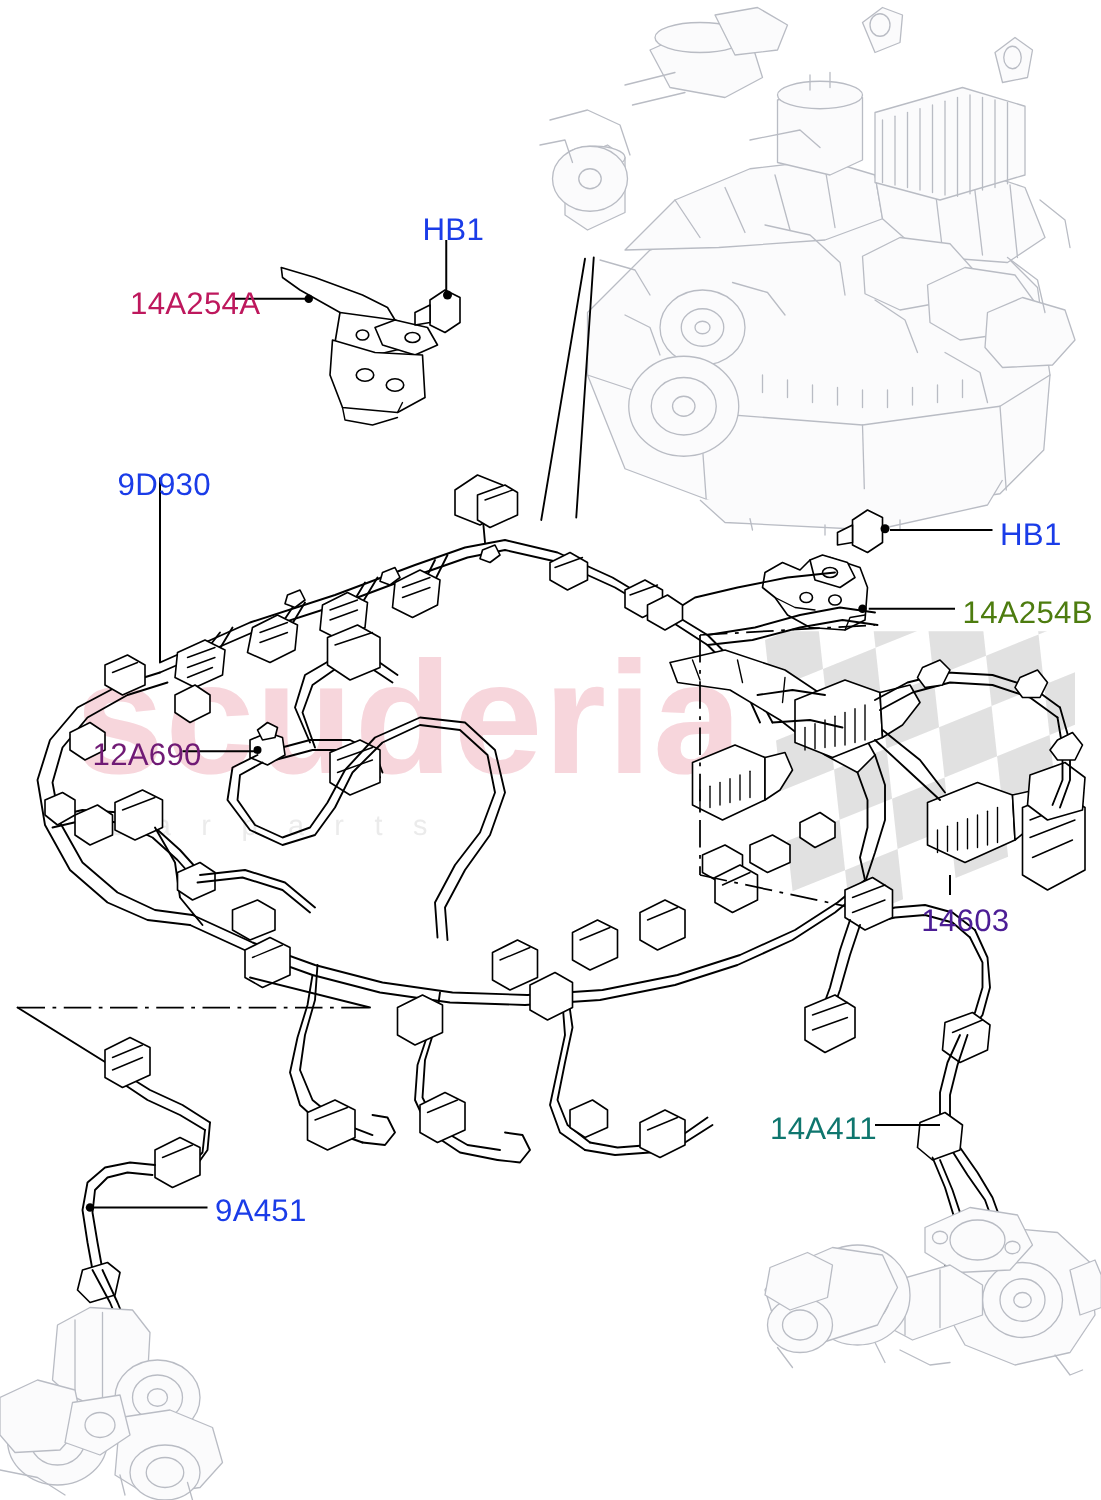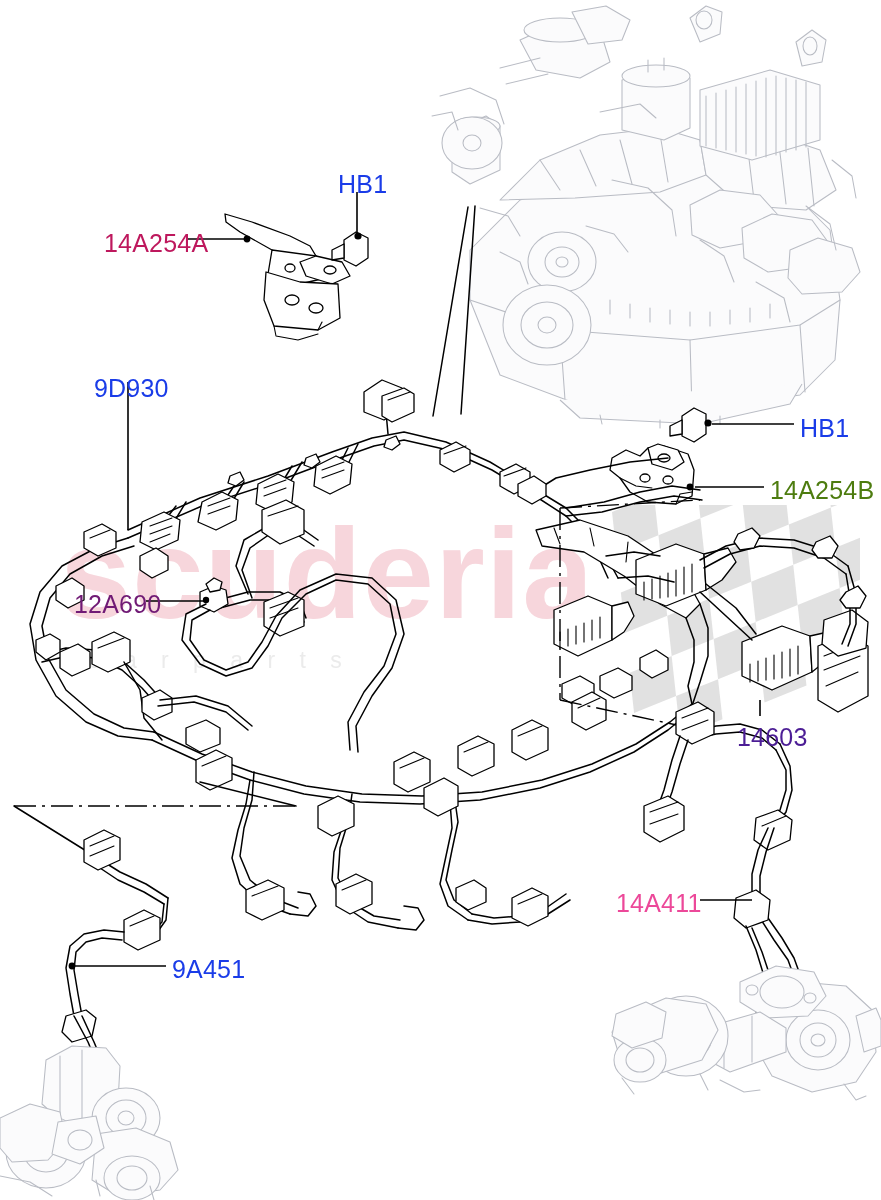--- a/index.html
+++ b/index.html
@@ -543,17 +543,17 @@
   </svg>
 
   <div id="label-layer">
       <div class="label" style="left: 104px; top: 229px; color: #be185d;">14A254A</div>
       <div class="label" style="left: 338px; top: 170px; color: rgb(26, 60, 232);">HB1</div>
       <div class="label" style="left: 94px; top: 374px; color: rgb(26, 60, 232);">9D930</div>
       <div class="label" style="left: 800px; top: 414px; color: rgb(26, 60, 232);">HB1</div>
       <div class="label" style="left: 770px; top: 476px; color: #4d7c0f;">14A254B</div>
       <div class="label" style="left: 74px; top: 590px; color: #701a75;">12A690</div>
       <div class="label" style="left: 737px; top: 723px; color: #4c1d95;">14603</div>
-      <div class="label" style="left: 616px; top: 889px; color: #ec4899;">14A411</div>
+      <div class="label" style="left: 616px; top: 889px; color: #0f766e;">14A411</div>
       <div class="label" style="left: 172px; top: 955px; color: rgb(26, 60, 232);">9A451</div>
     </div>
 
 </div>
 
 </body></html>

